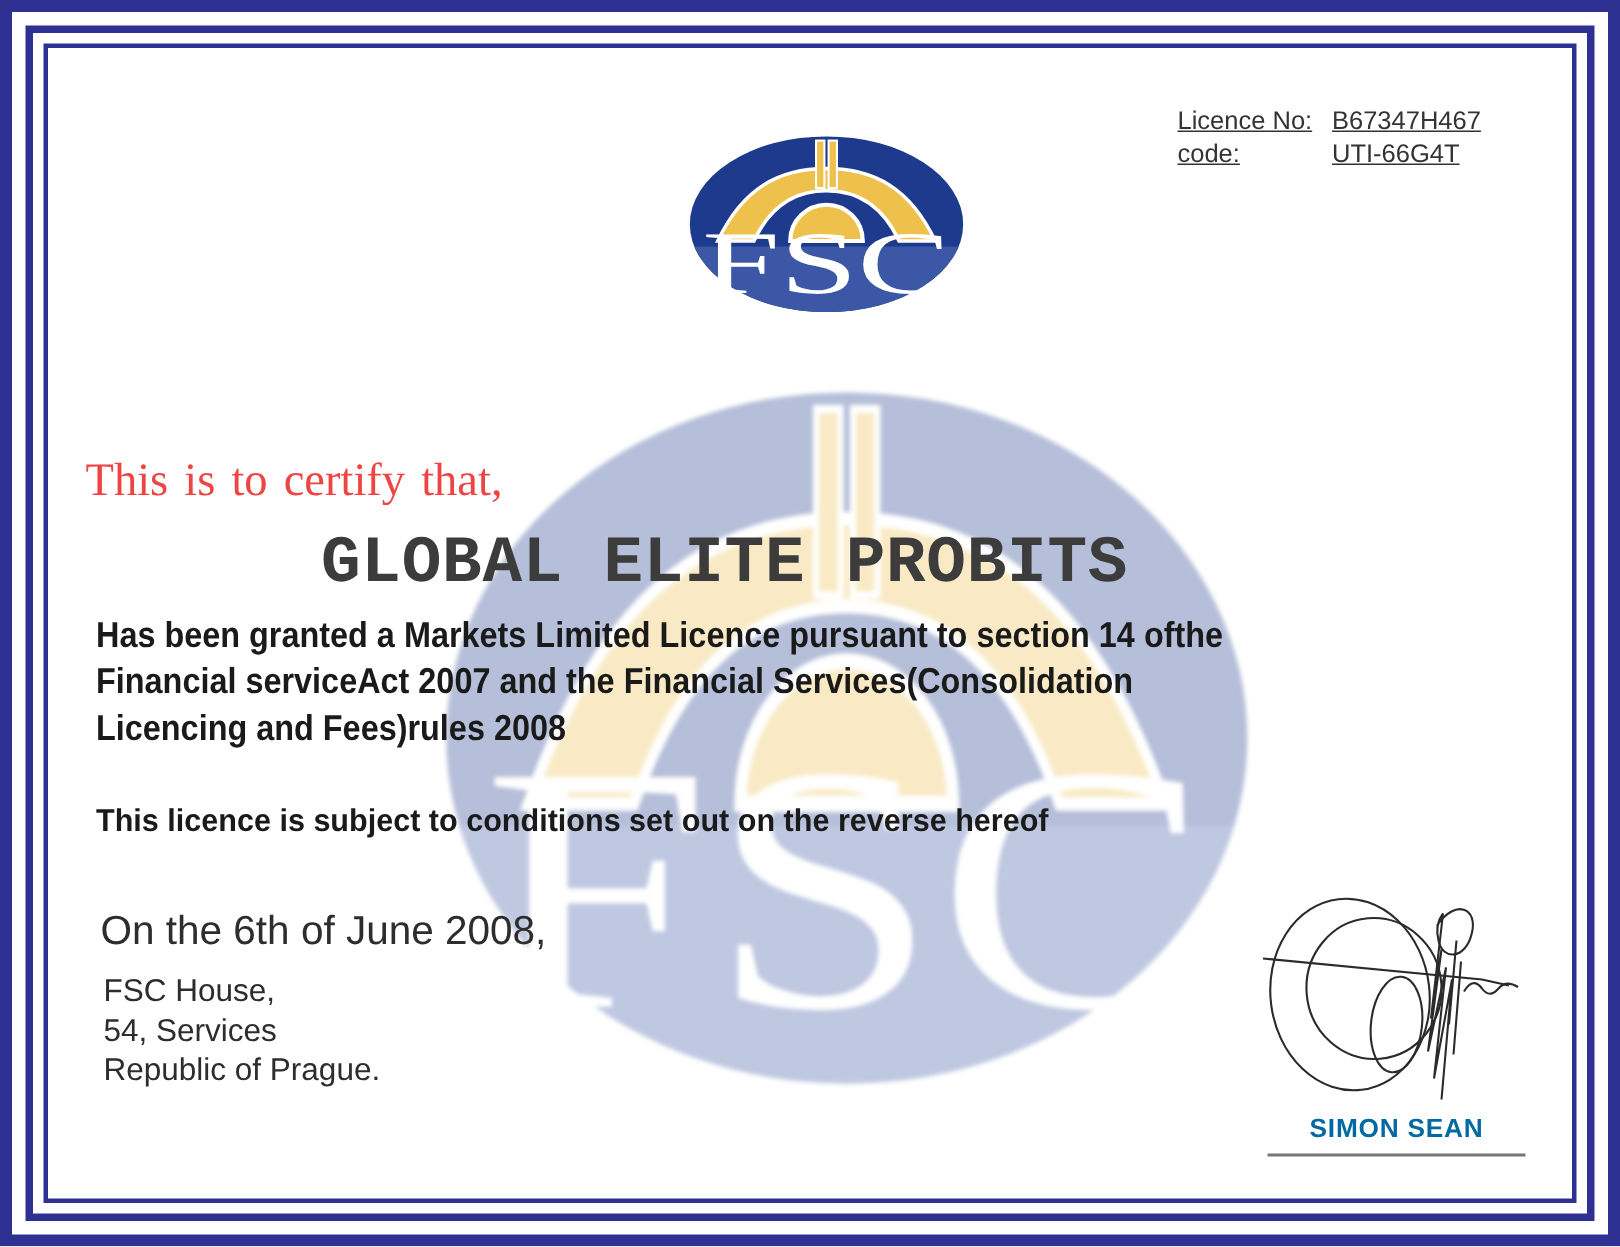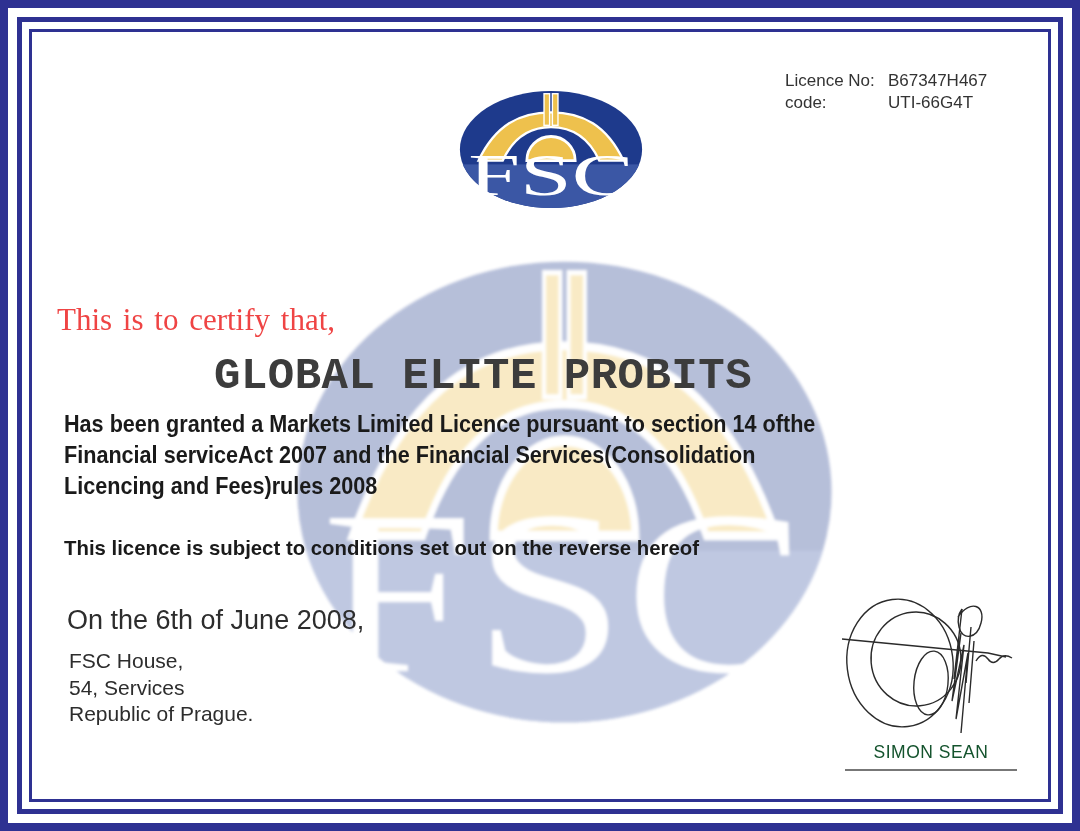--- a/index.html
+++ b/index.html
@@ -27,21 +27,21 @@
   .logo-gold{fill:var(--gold);stroke:#ffffff;}
   .logo-arch{stroke-width:2.5;}
   .logo-dome{stroke-width:3;}
   .logo-bar{stroke-width:1.5;}
   .logo-letters{fill:#ffffff;font-family:"Liberation Serif",serif;font-size:64px;}
 
   .logo{position:absolute;left:458px;top:90px;width:186px;height:119px;}
   .watermark{position:absolute;left:292px;top:258px;width:545px;height:468px;opacity:.32;filter:blur(1.5px);}
 
   .licence-block{position:absolute;left:785px;top:70px;font-size:17px;line-height:22px;color:#333333;}
-  .licence-row{display:flex;}
+  .licence-row{display:flex;text-decoration:underline;}
   .licence-label{width:103px;}
   .licence-value{white-space:nowrap;}
 
   .certify-line{position:absolute;left:57px;top:302px;font-family:"Liberation Serif",serif;
     font-size:31px;color:#ef4444;word-spacing:3px;white-space:nowrap;}
   .company-name{position:absolute;left:214px;top:351px;font-family:Liberation Mono, monospace;
     font-weight:bold;font-size:44px;color:var(--title-gray);letter-spacing:.5px;white-space:nowrap;}
 
   .grant-text{position:absolute;left:64px;top:408px;font-weight:bold;font-size:24px;
     line-height:31px;color:var(--ink);transform:scaleX(.9);transform-origin:left top;white-space:nowrap;}
@@ -49,21 +49,21 @@
     color:var(--ink);transform:scaleX(.97);transform-origin:left top;white-space:nowrap;}
 
   .date-line{position:absolute;left:67px;top:605px;font-size:27px;color:var(--text-gray);white-space:nowrap;}
   .address-block{position:absolute;left:69px;top:648px;font-size:21px;line-height:26.5px;
     color:var(--text-gray);}
 
   .signature{position:absolute;left:838px;top:583px;width:178px;height:152px;}
   .signature path,.signature ellipse{fill:none;stroke:#2b2b2b;stroke-width:1.4;}
   .signer-block{position:absolute;left:845px;top:742px;width:172px;text-align:center;
     padding-bottom:6px;border-bottom:2px solid var(--line-gray);}
-  .signer-name{font-weight:normal;font-size:17.5px;color:#14532d;letter-spacing:.5px;}
+  .signer-name{font-weight:bold;font-size:17.5px;color:#0369a1;letter-spacing:.5px;}
 
   .defs-svg{position:absolute;width:0;height:0;}
 </style>
 </head>
 <body>
 
 <div class="page">
 
   <svg class="defs-svg" aria-hidden="true">
     <defs>

